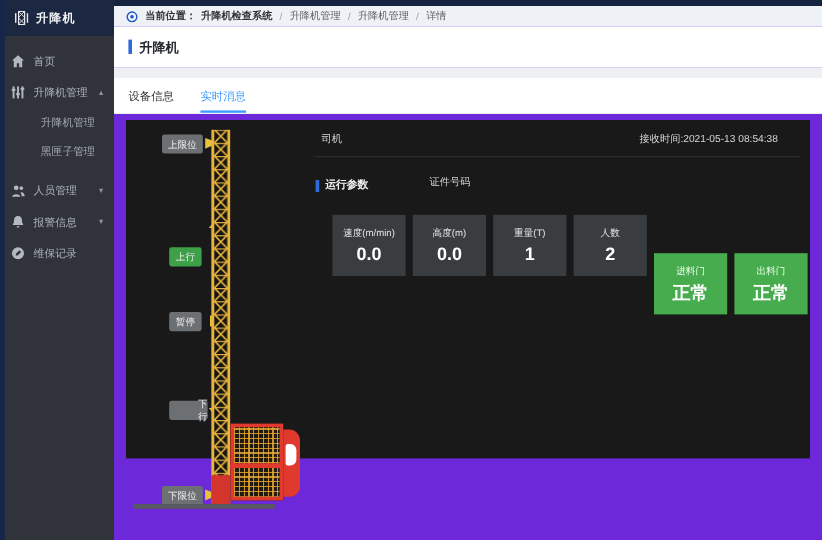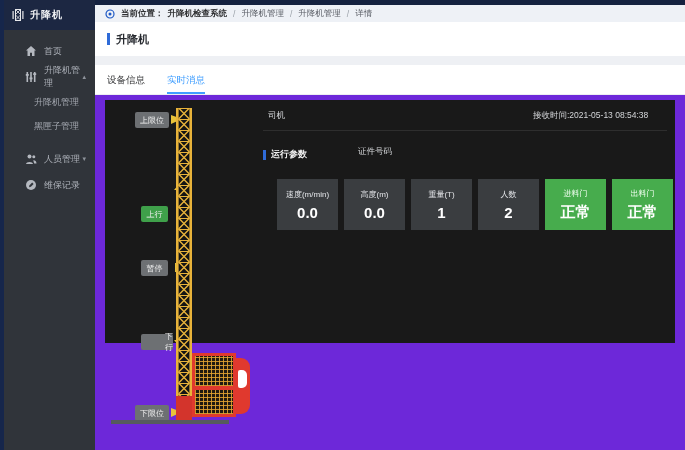--- a/index.html
+++ b/index.html
@@ -5,21 +5,21 @@
   * { margin:0; padding:0; box-sizing:border-box; }
   html,body { width:685px; height:450px; overflow:hidden; }
   body { font-family:"Liberation Sans","DejaVu Sans",sans-serif; background:#fff; position:relative; }
 
   
   .sidebar { position:absolute; left:0; top:0; width:95px; height:450px; background:#30343a; z-index:2; }
   .edge-strip { position:absolute; left:0; top:0; width:4px; height:450px; background:#16264b; }
   .logo { height:30px; background:#1c2742; display:flex; align-items:center; gap:6px; padding-left:12px; }
   .logo-text { color:#f2f3f5; font-size:10px; font-weight:bold; letter-spacing:1px; }
   .nav { padding-top:8px; }
-  .nav-item { height:26px; display:flex; align-items:center; gap:7px; padding-left:25px; padding-right:8px; color:#aeb2ba; font-size:9px; cursor:pointer; position:relative; }
+  .nav-item { height:26px; display:flex; align-items:center; gap:7px; padding-left:9px; padding-right:8px; color:#aeb2ba; font-size:9px; cursor:pointer; position:relative; }
   .nav-item .caret { position:absolute; right:9px; font-size:7px; color:#8e939b; }
   .nav-sub { height:24px; display:flex; align-items:center; padding-left:34px; color:#a4a8b0; font-size:9px; cursor:pointer; }
   .nav-gap { height:8px; }
   .icn { width:12px; height:12px; flex:0 0 12px; display:inline-flex; }
   .icn svg { width:12px; height:12px; }
 
   
   .main { position:absolute; left:95px; top:0; width:590px; height:450px; background:#6d28d9; }
   .top-strip { height:5px; background:#152240; }
   .breadcrumb-bar { height:17px; background:#eef1f6; display:flex; align-items:center; gap:4px; padding-left:10px; font-size:8.5px; color:#5a5e66; }
@@ -27,21 +27,21 @@
   .bc-sep { color:#9aa0a8; margin:0 2px; }
   .title-bar { height:34px; background:#fff; display:flex; align-items:center; padding-left:12px; }
   .title-accent { width:3px; height:12px; background:#2f6bd8; margin-right:6px; }
   .page-title { font-size:11px; font-weight:bold; color:#25282e; }
   .gray-band { height:9px; background:#eef0f4; }
   .tabs { height:30px; display:flex; align-items:flex-end; gap:22px; padding-left:12px; border-bottom:1px solid #eceef2; background:#fff; }
   .tab { font-size:9.5px; padding-bottom:7px; color:#303133; cursor:pointer; }
   .tab.active { color:#409eff; border-bottom:2px solid #409eff; padding-bottom:5px; }
 
   
-  .panel { position:absolute; left:10px; top:100px; width:570px; height:243px; background:#191919; }
+  .panel { position:absolute; left:10px; top:100px; width:570px; height:282px; background:#191919; }
 
   
   .mast-label { position:absolute; height:16px; border-radius:2px; background:#6d7073; color:#f0f0f0; font-size:8px; display:flex; align-items:center; justify-content:center; padding:0 4px; }
   .mast-label.green { background:#3fa04a; }
   .flag { position:absolute; width:0; height:0; border-left:11px solid #e8c23a; border-top:4px solid transparent; border-bottom:5px solid transparent; }
   .pause-glyph { position:absolute; display:flex; gap:2.5px; }
   .pause-glyph i { width:2.5px; height:9px; background:#e8c23a; }
   .tower { position:absolute; left:71px; top:8px; }
   .tower-base { position:absolute; left:71px; top:296px; width:16px; height:26px; background:#d3342c; }
   .cage-body { position:absolute; left:87px; top:253px; width:44px; height:64px; border:3px solid #e0392e; background-color:#201a10;
@@ -57,21 +57,21 @@
   
   .panel-header-item { position:absolute; top:10px; font-size:8.5px; color:#d4d6d9; }
   .panel-divider { position:absolute; left:158px; top:30px; width:404px; height:1px; background:#2e2e2e; }
   .section-title { position:absolute; left:158px; top:48px; display:flex; align-items:center; gap:5px; }
   .section-accent { width:3px; height:10px; background:#2f6bd8; }
   .section-text { font-size:9px; font-weight:bold; color:#f0f0f0; }
   .cards { position:absolute; left:172px; top:79px; display:flex; gap:6px; }
   .card { width:61px; height:51px; background:#3a3d40; display:flex; flex-direction:column; align-items:center; justify-content:center; gap:4px; }
   .card .c-label { font-size:8px; color:#e3e5e8; }
   .card .c-value { font-size:15px; font-weight:bold; color:#fff; }
-  .card.green { background:#47ac4d; }
+  .card.green { background:#47ac4d;margin-top:32px; }
   .card.green .c-label { color:#eefbe f0; color:#f2fff2; }
 </style>
 </head>
 <body>
 
 <aside class="sidebar">
   <div class="edge-strip"></div>
   <div class="logo">
     <span class="icn">
       <svg viewBox="0 0 12 12">
@@ -116,20 +116,30 @@
     <div class="nav-item">
       <span class="icn">
         <svg viewBox="0 0 12 12">
             <circle cx="4.5" cy="3.5" r="2" fill="#b4b8bf"></circle>
             <path d="M1 11 C1 8.2 8 8.2 8 11 Z" fill="#b4b8bf"></path>
             <circle cx="8.8" cy="3.8" r="1.5" fill="#b4b8bf"></circle>
             <path d="M8.2 7.2 C10.8 7.2 11.5 9 11.5 10.5 H9.2" fill="#b4b8bf"></path>
           </svg>
       </span>
       <span>人员管理</span>
+      <span class="caret">▾</span>
+    </div>
+    <div class="nav-item">
+      <span class="icn">
+        <svg viewBox="0 0 12 12">
+            <path d="M6 1 C8.2 1 9.3 2.6 9.3 4.5 C9.3 7 10.4 8 10.4 8.6 H1.6 C1.6 8 2.7 7 2.7 4.5 C2.7 2.6 3.8 1 6 1 Z" fill="#b4b8bf"></path>
+            <path d="M4.8 9.5 a1.2 1.2 0 0 0 2.4 0 Z" fill="#b4b8bf"></path>
+          </svg>
+      </span>
+      <span>报警信息</span>
       <span class="caret">▾</span>
     </div>
     <div class="nav-item">
       <span class="icn">
         <svg viewBox="0 0 12 12">
             <circle cx="6" cy="6" r="5" fill="#b4b8bf"></circle>
             <path d="M4 8.2 L4.5 6.3 L7.2 3.6 L8.6 5 L5.9 7.7 Z" fill="#30343a"></path>
           </svg>
       </span>
       <span>维保记录</span>

